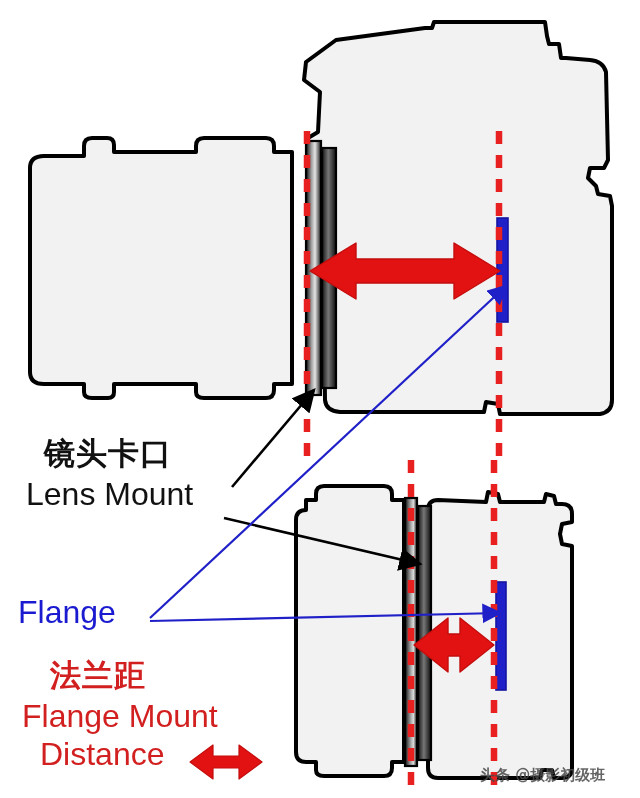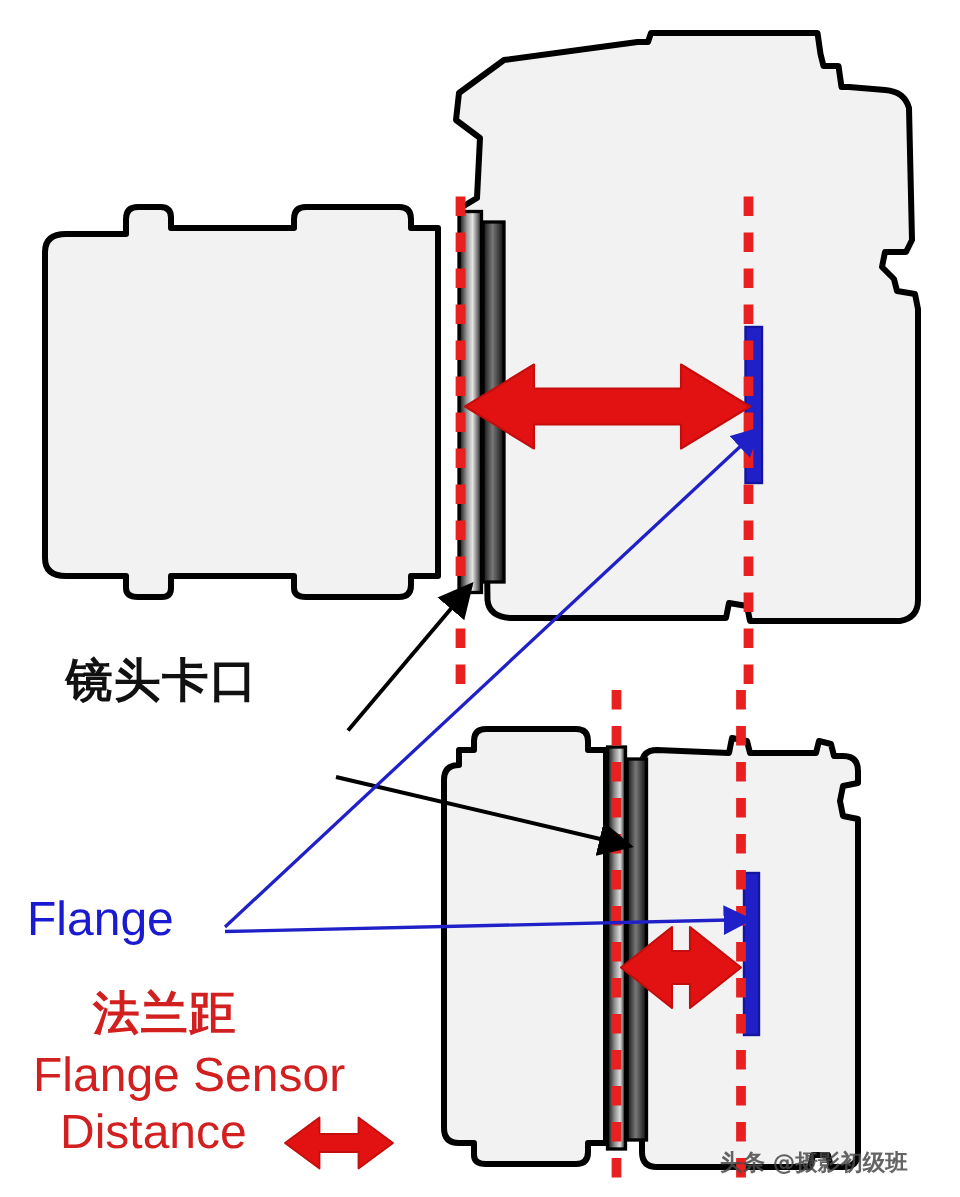--- a/index.html
+++ b/index.html
@@ -128,22 +128,23 @@
     <line x1="150" y1="618" x2="506" y2="286" stroke="#2020c8" stroke-width="2.2" marker-end="url(#arrowBlu)"></line>
     <line x1="150" y1="621" x2="500" y2="613" stroke="#2020c8" stroke-width="2.2" marker-end="url(#arrowBlu)"></line>
 
     <g>
       <path d="M190,762 L213,745 L213,756 L239,756 L239,745 L262,762
                L239,779 L239,768 L213,768 L213,779 Z" fill="#e31212" stroke="#c40d0d" stroke-width="1.2" stroke-linejoin="round"></path>
     </g>
   </svg>
 
   <div class="lbl lbl-cn black" style="left:44px;top:438px;">镜头卡口</div>
+  <div class="lbl lbl-en black" style="left:26px;top:478px;">Lens Mount</div>
 
   <div class="lbl lbl-en blue" style="left:18px;top:596px;">Flange</div>
 
-  <div class="lbl lbl-cn red" style="left:62px;top:660px;">法兰距</div>
-  <div class="lbl lbl-en red" style="left:22px;top:700px;">Flange Sensor</div>
+  <div class="lbl lbl-cn red" style="left:50px;top:660px;">法兰距</div>
+  <div class="lbl lbl-en red" style="left:22px;top:700px;">Flange Mount</div>
   <div class="lbl lbl-en red" style="left:40px;top:738px;">Distance</div>
 
   <div class="wm" style="left:480px;top:766px;">头条 @摄影初级班</div>
 
 </div>
 
 </body></html>

